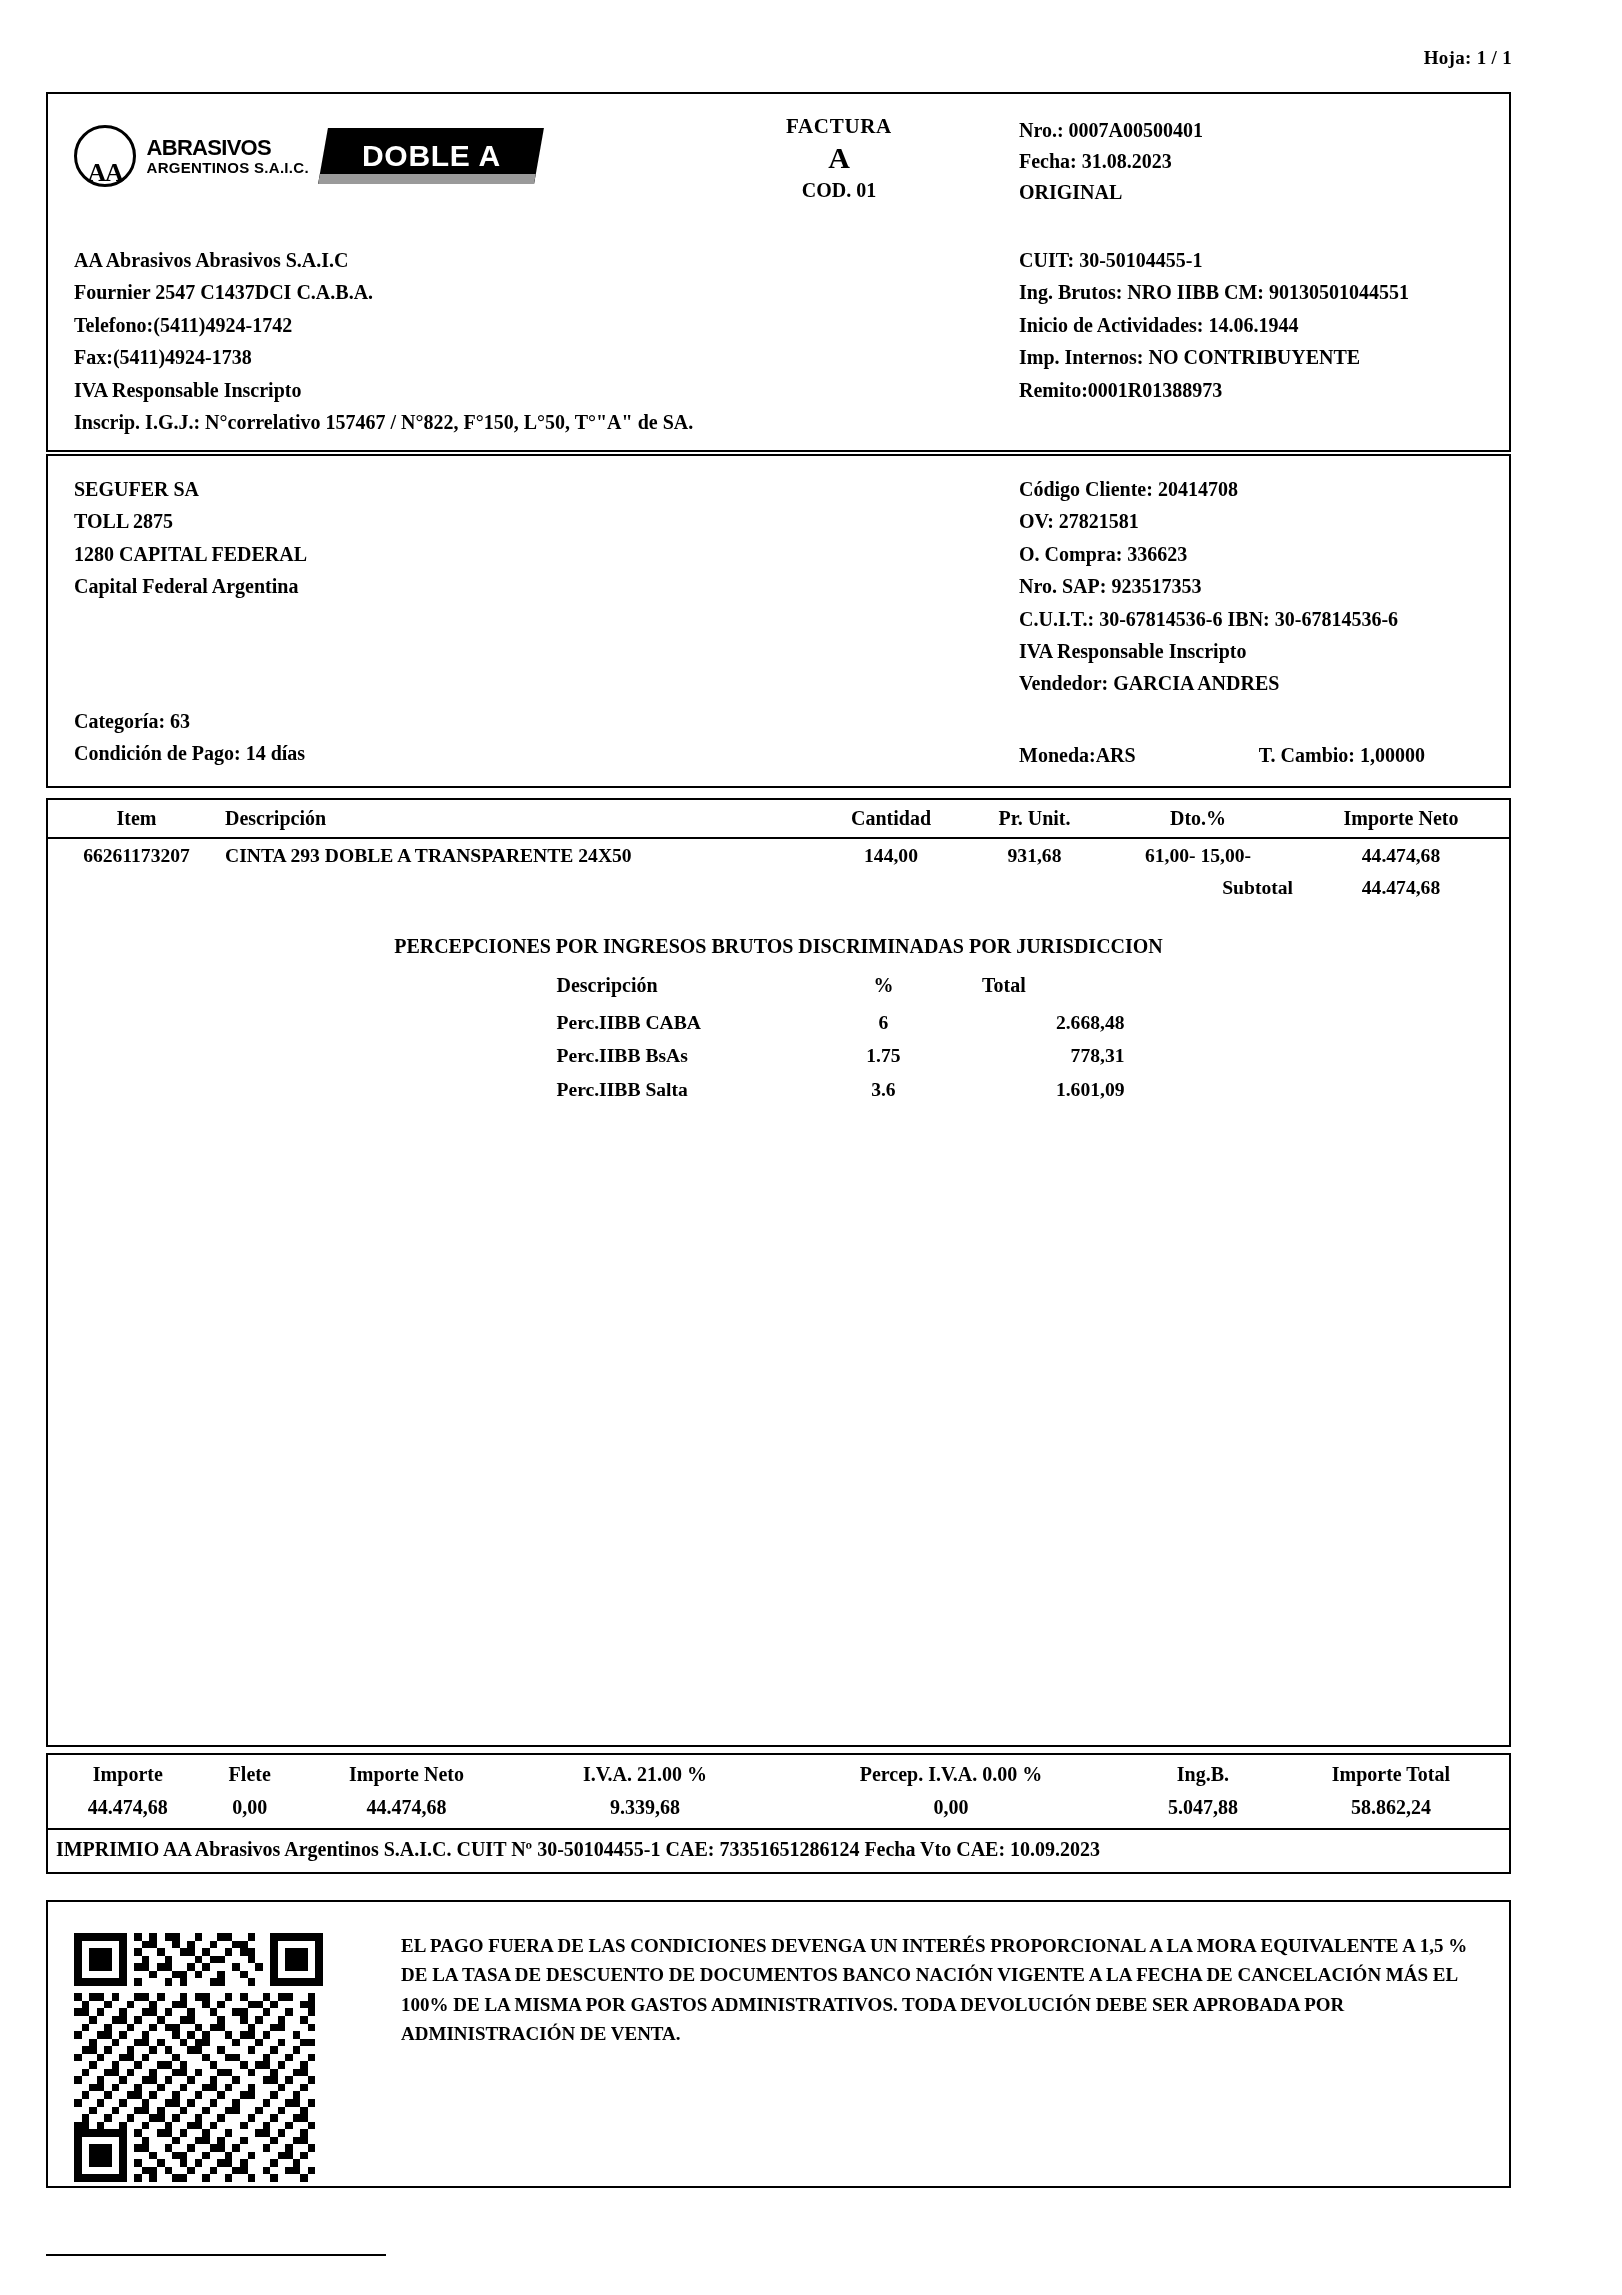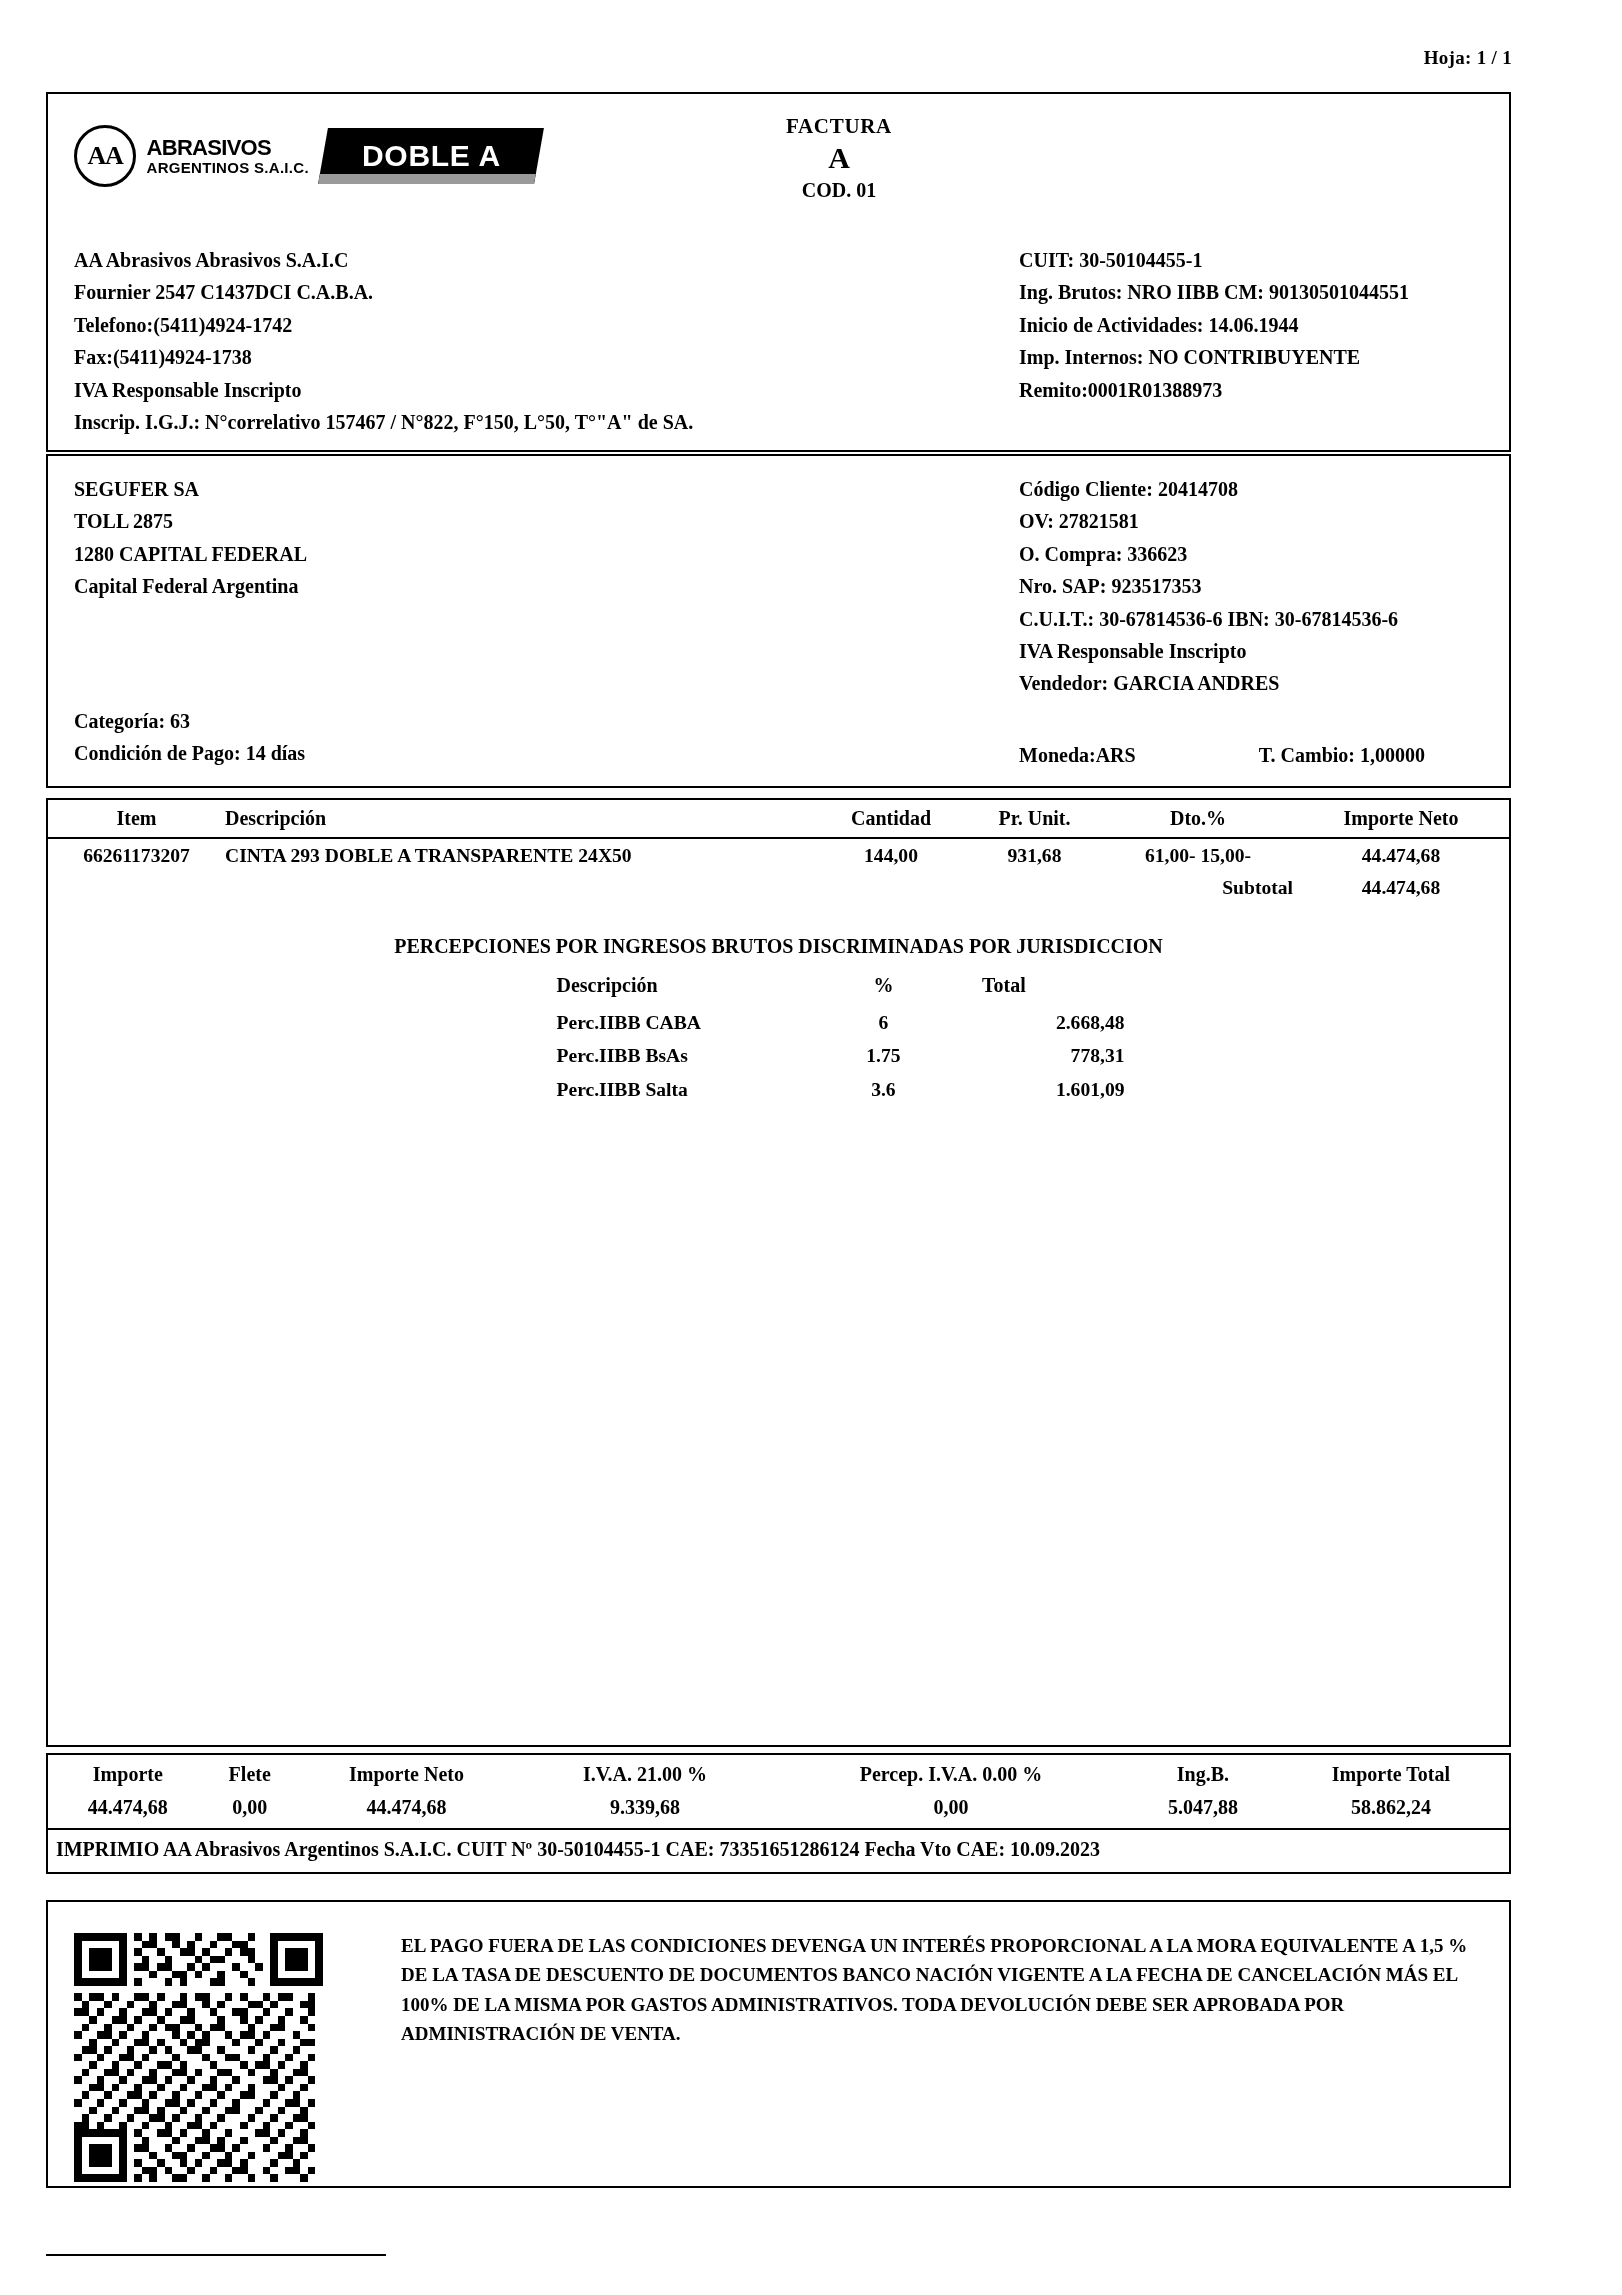--- a/index.html
+++ b/index.html
@@ -53,21 +53,21 @@
     display: flex;
     align-items: center;
   }
   .aa-circle {
     width: 56px;
     height: 56px;
     border-radius: 50%;
     border: 3.9px solid #000;
     display: flex;
     align-items: center;
-    justify-content: center;
+    justify-content: flex-end;
     font-family: "Liberation Serif", serif;
     font-weight: bold;
     font-size: 26px;
     line-height: 0.8;
     flex-direction: column;
     letter-spacing: -1.3px;
   }
   .aa-circle span { display: block; }
   .brand-text {
     margin-left: 10.5px;
@@ -323,20 +323,25 @@
         <div class="stripe"></div>
       </div>
     </div>
 
     <div class="factura-block">
       <div class="factura-title">FACTURA</div>
       <div class="factura-letter">A</div>
       <div class="factura-cod">COD. 01</div>
     </div>
 
+    <div class="nro-block">
+      <div>Nro.: 0007A00500401</div>
+      <div>Fecha: 31.08.2023</div>
+      <div>ORIGINAL</div>
+    </div>
 
     <div class="issuer-left">
       <div>AA Abrasivos Abrasivos S.A.I.C</div>
       <div>Fournier 2547 C1437DCI C.A.B.A.</div>
       <div>Telefono:(5411)4924-1742</div>
       <div>Fax:(5411)4924-1738</div>
       <div>IVA Responsable Inscripto</div>
       <div>Inscrip. I.G.J.: N°correlativo 157467 / N°822, F°150, L°50, T°"A" de SA.</div>
     </div>
 

